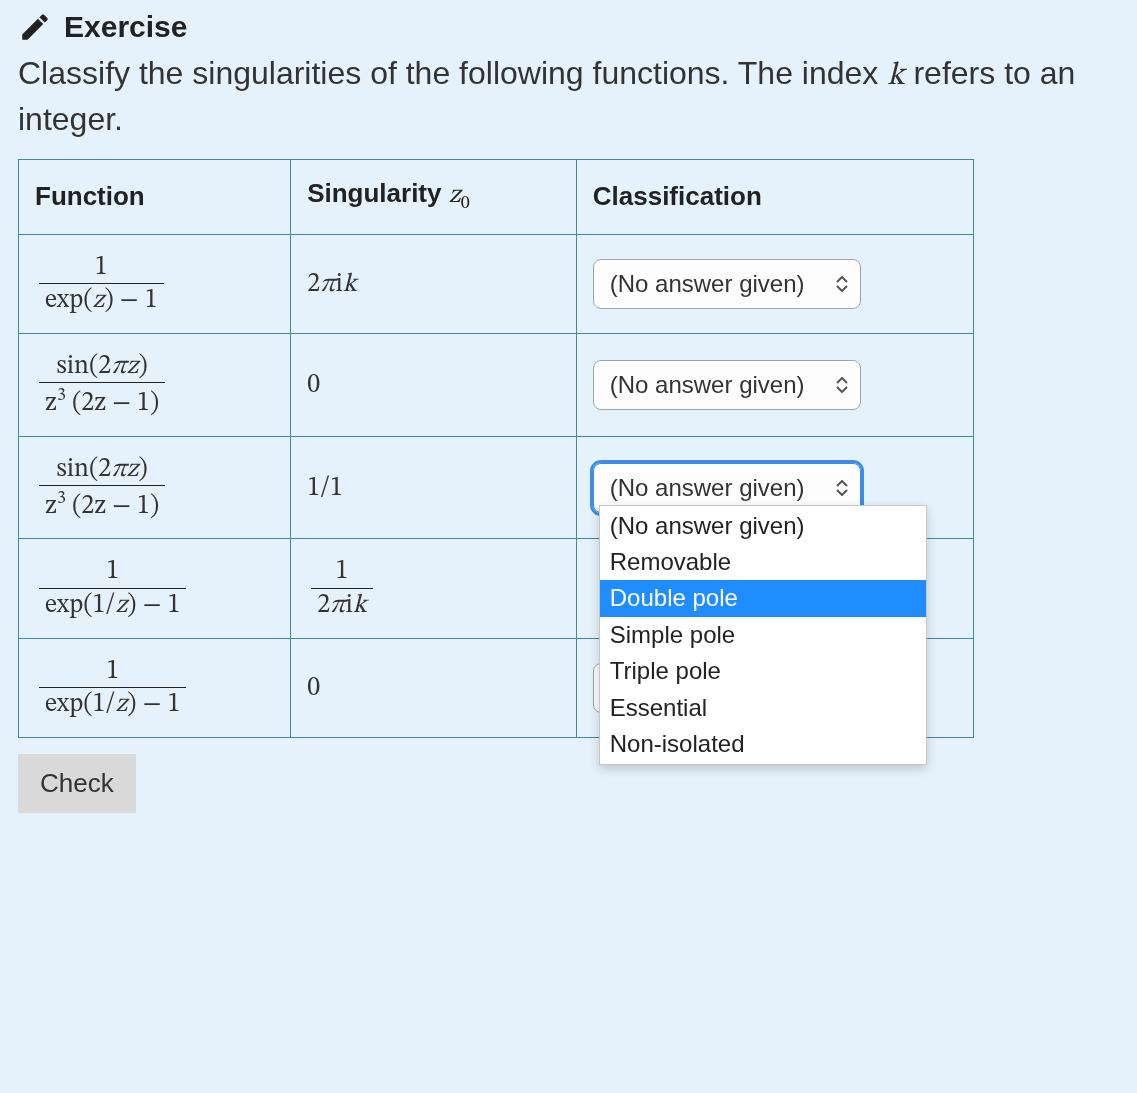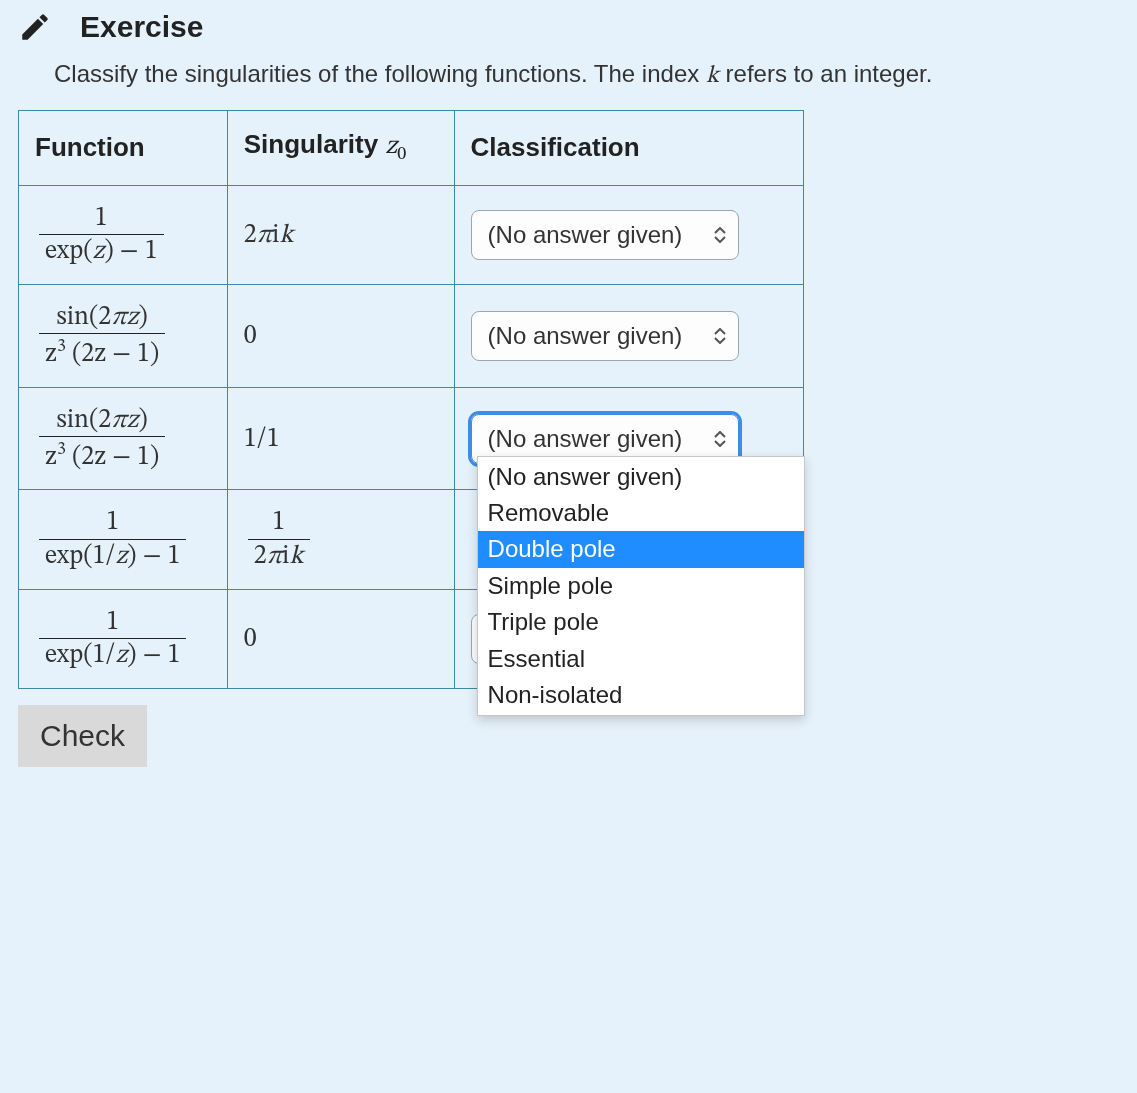--- a/index.html
+++ b/index.html
@@ -11,45 +11,44 @@
     font-family: "Helvetica Neue", Helvetica, Arial, sans-serif;
     font-size: 24px;
     color: #333;
     padding: 10px 18px 30px 18px;
     width: 1137px;
     box-sizing: border-box;
   }
   .exercise-header {
     display: flex;
     align-items: center;
-    gap: 28px;
-    margin-bottom: 14px;
+    gap: 12px;
+    margin-bottom: 8px;
   }
   .exercise-header .icon svg {
     display: block;
   }
   .exercise-title {
     font-weight: 700;
     font-size: 30px;
     color: #222;
   }
   .prompt {
-    font-size: 24px;
+    font-size: 32px;
     color: #333;
     margin-bottom: 18px;
     line-height: 1.35;
-    margin-left: 36px;
   }
   .prompt .mathk {
     font-family: "STIX Two Math", "Latin Modern Math", "Cambria Math", Georgia, serif;
     font-style: italic;
   }
   table.ex {
     border-collapse: collapse;
-    width: 786px;
+    width: 956px;
   }
   table.ex th, table.ex td {
     border: 1px solid #3f88a8;
     padding: 18px 16px;
     text-align: left;
     vertical-align: middle;
     font-size: 26px;
   }
   table.ex th {
     font-weight: 700;
@@ -140,21 +139,21 @@
     background: #1f8cff;
     color: #fff;
   }
   .check-btn {
     margin-top: 16px;
     display: inline-block;
     background: #d9d9d9;
     color: #333;
     border: none;
     padding: 14px 22px;
-    font-size: 30px;
+    font-size: 26px;
     cursor: default;
   }
 </style>
 </head>
 <body>
 
 
 
 <div class="exercise-header">
   <span class="icon">

